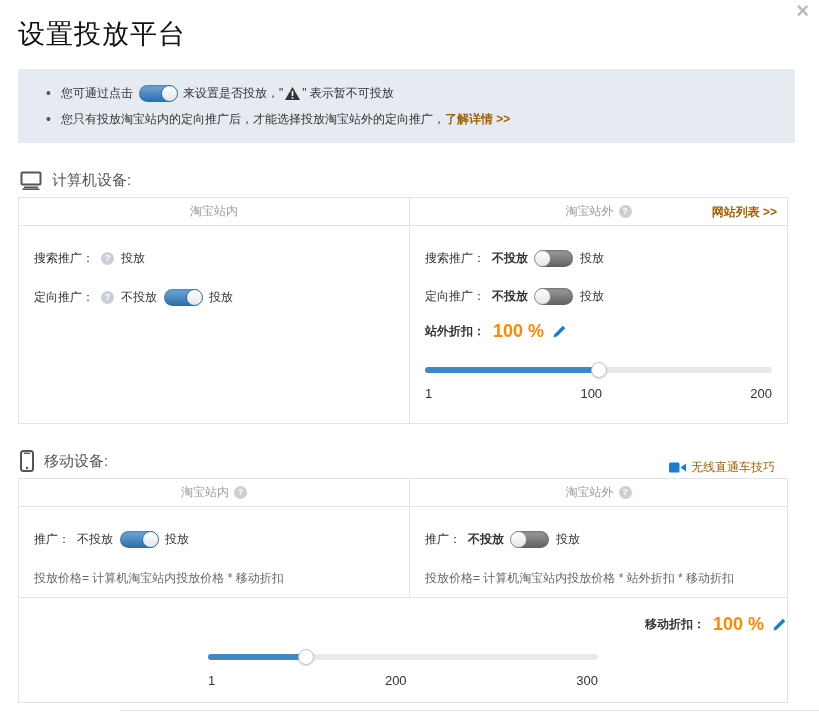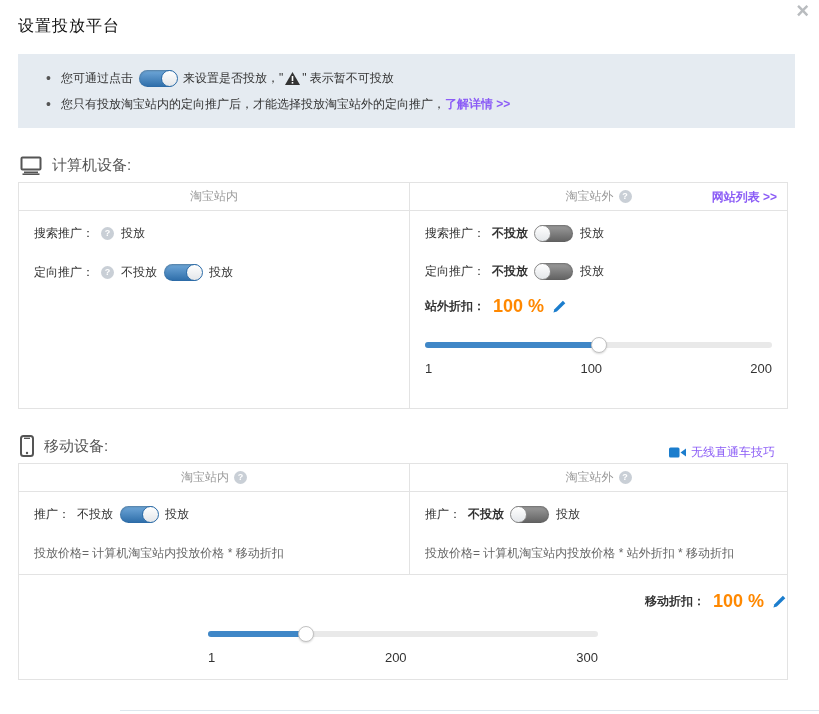--- a/index.html
+++ b/index.html
@@ -3,48 +3,48 @@
 <meta charset="utf-8">
 <style>
   * { margin:0; padding:0; box-sizing:border-box; }
   html,body { width:819px; height:714px; background:#fff; overflow:hidden; }
   body { font-family:"Liberation Sans","DejaVu Sans",sans-serif; font-size:12px; color:#333; position:relative; }
 
   .dialog { position:relative; width:819px; height:714px; padding:16px 0 0 18px; }
 
   .close-btn { position:absolute; top:0; right:10px; font-size:22px; color:#b9bcbf; cursor:pointer; line-height:22px; font-weight:bold; }
 
-  .page-title { font-size:16px; color:#111; font-weight:500; letter-spacing:1px; }
+  .page-title { font-size:27px; color:#111; font-weight:500; letter-spacing:1px; }
 
   
   .notice { width:777px; background:#e5ebf1; margin-top:17px; padding:11px 14px 11px 0; }
   .notice-line { display:flex; align-items:center; line-height:26px; padding-left:28px; color:#333; }
   .bullet { color:#555; margin-right:10px; font-size:14px; }
   .inline-toggle { margin:0 6px; }
   .warn-icon { display:inline-block; margin:0 2px; vertical-align:-2px; }
-  .link { color:#8b5cf6; text-decoration:none; cursor:pointer; }
+  .link { color:#a16207; text-decoration:none; cursor:pointer; }
   .link.bold { font-weight:bold; }
 
   
   .section-head { display:flex; align-items:center; margin:20px 0 0 2px; height:34px; position:relative; width:770px; }
   .section-head .dev-icon { margin-right:10px; display:flex; align-items:center; }
   .section-title { font-size:15px; color:#555; }
   .head-right { position:absolute; right:15px; bottom:2px; display:flex; align-items:center; gap:5px; font-size:12px; }
 
   
   .grid-table { width:770px; border:1px solid #e3e3e3; display:grid; grid-template-columns:391px 1fr; background:#fff; }
   .th { height:28px; display:flex; align-items:center; justify-content:center; gap:5px;
         border-bottom:1px solid #e3e3e3; color:#9a9a9a; font-size:12px; position:relative; }
   .th.left-cell, .td.left-cell { border-right:1px solid #e3e3e3; }
   .th .corner-link { position:absolute; right:10px; top:0; line-height:28px; }
   .td { padding:8px 0 10px 15px; }
   .td.c-body { min-height:197px; }
   .td.m-body { min-height:82px; }
 
-  .ctl-row { display:flex; align-items:center; margin-top:6px; gap:7px; }
+  .ctl-row { display:flex; align-items:center; margin-top:16px; gap:7px; }
   .ctl-label { color:#333; }
   .state-txt { color:#333; }
   .state-txt.active { font-weight:bold; }
 
   
   .help { display:inline-block; width:13px; height:13px; border-radius:50%; background:#c9cfd6; color:#fff;
           font-size:9px; font-weight:bold; text-align:center; line-height:13px; cursor:pointer; flex:0 0 auto; }
 
   
   .toggle { width:38px; height:17px; border-radius:9px; position:relative; display:inline-block; cursor:pointer; flex:0 0 auto; vertical-align:middle; }

